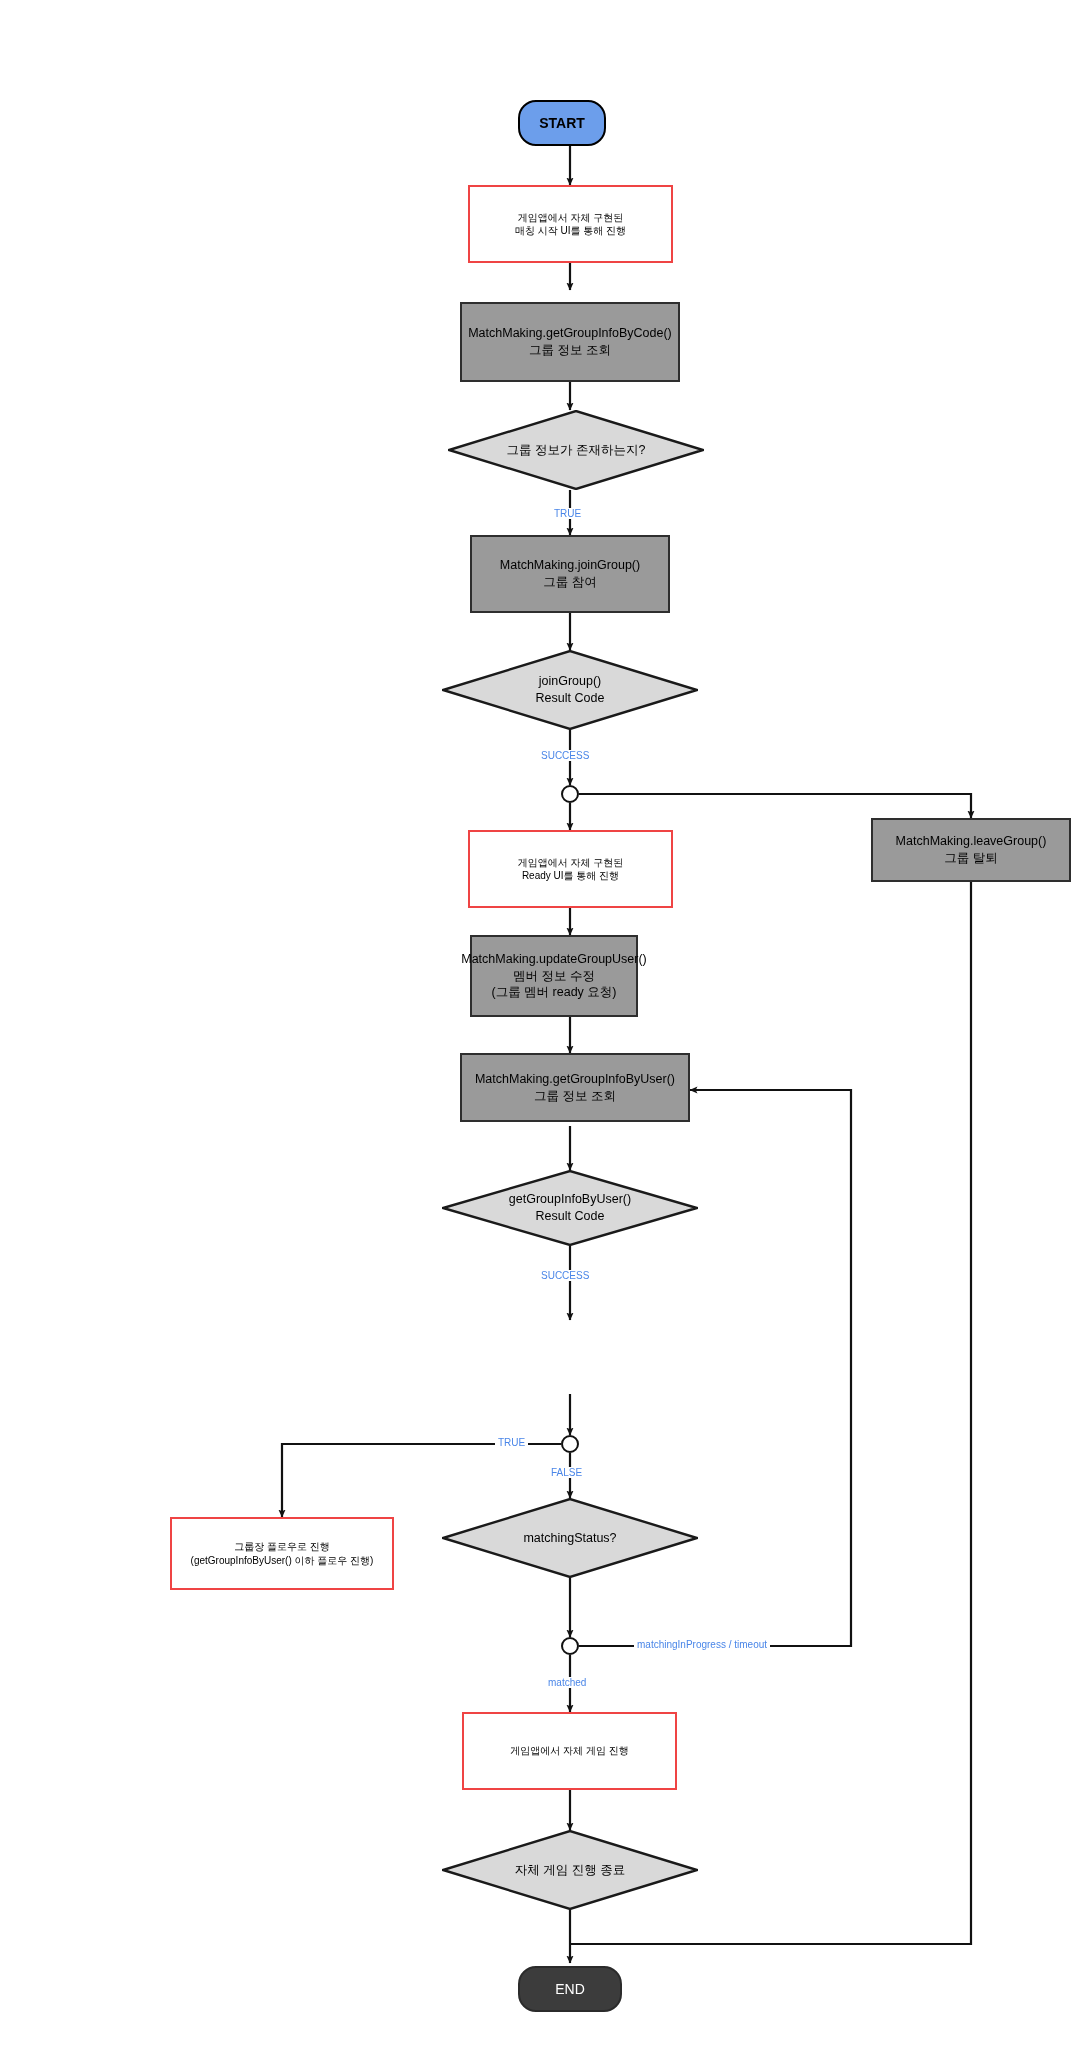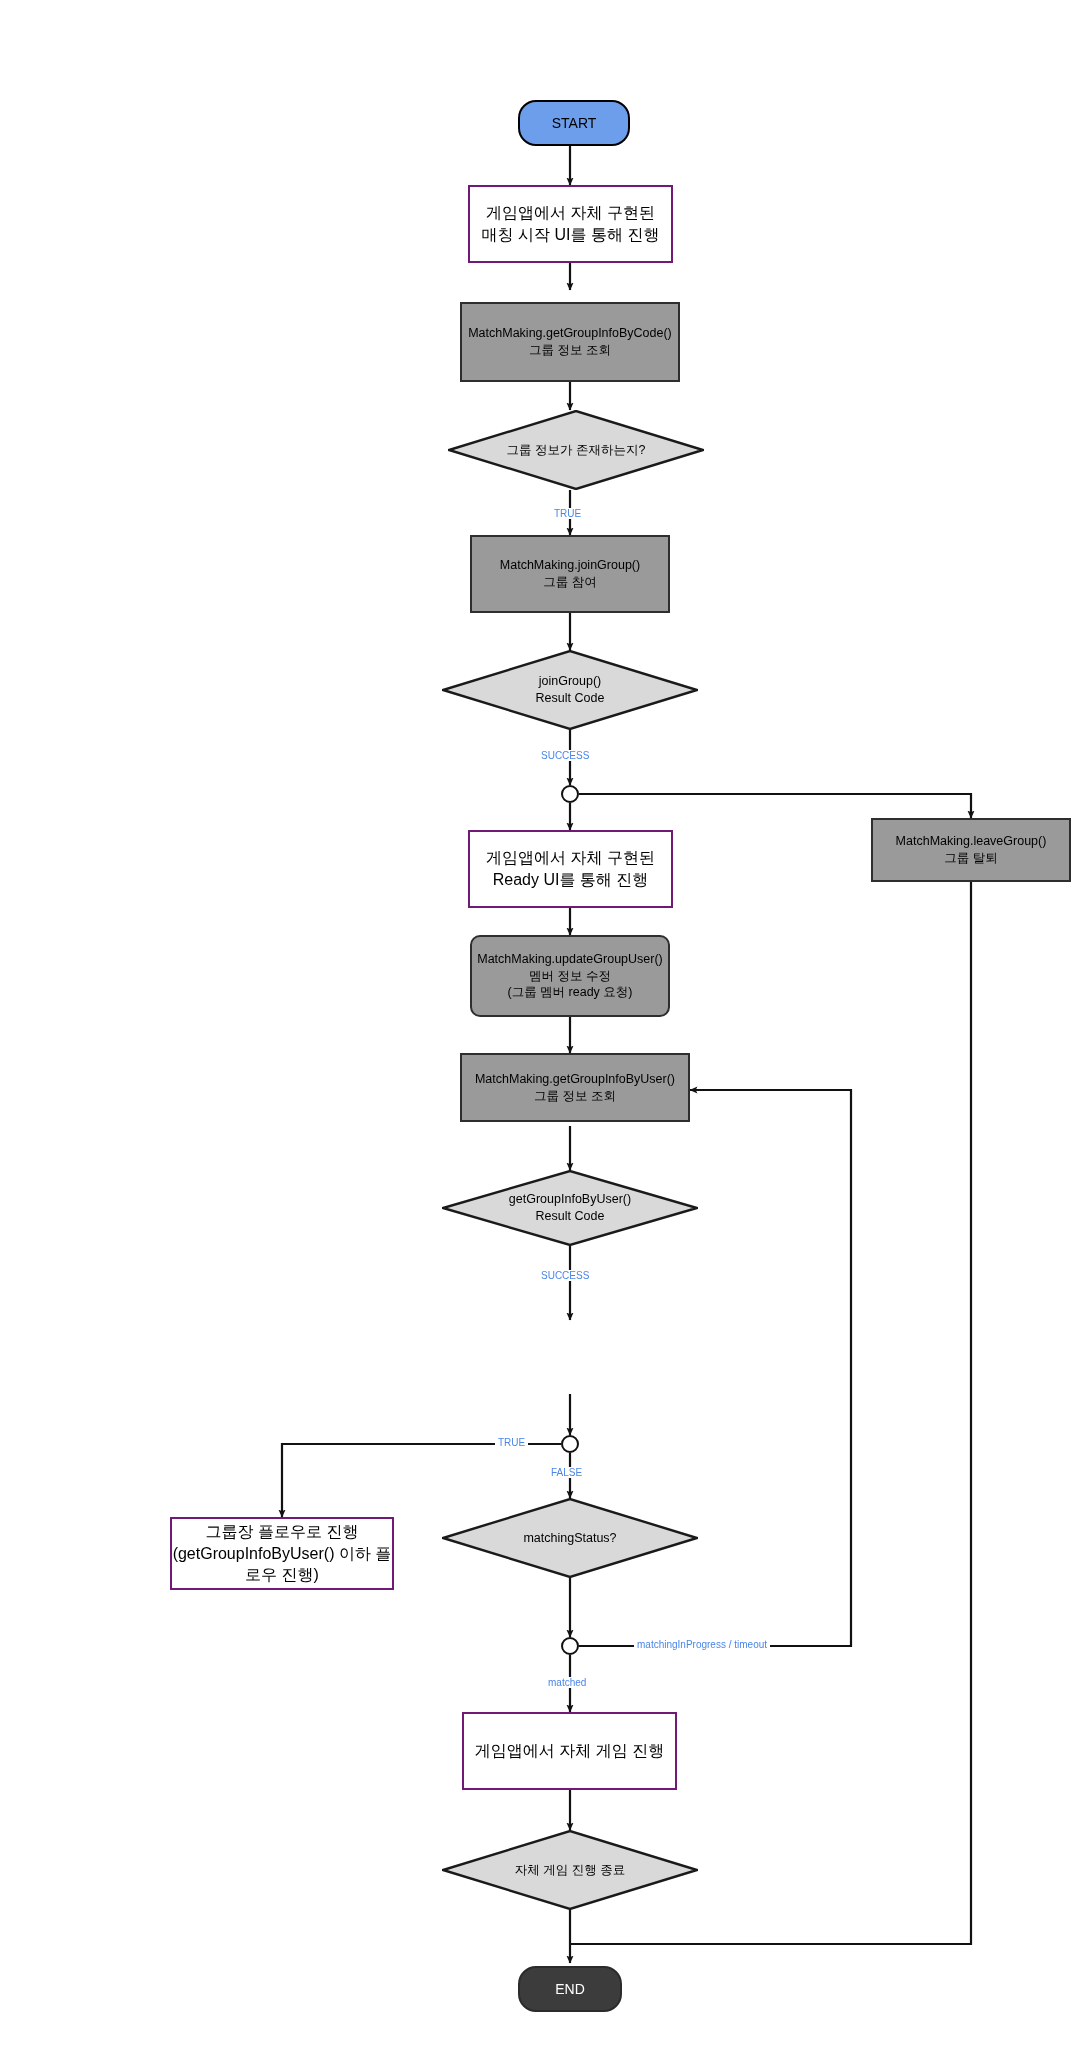--- a/index.html
+++ b/index.html
@@ -44,22 +44,22 @@
   }
   .node-end {
     background: #3c3c3c;
     border: 2px solid #2b2b2b;
     border-radius: 18px;
     color: #ffffff;
     font-size: 14px;
   }
   .node-process {
     background: #ffffff;
-    border: 2px solid #701a75;
-    font-size: 16px;
+    border: 2px solid #ef4444;
+    font-size: 10px;
     text-align: center;
   }
   .node-api {
     background: #9a9a9a;
     border: 2px solid #2e2e2e;
     font-size: 12.5px;
   }
   .node-decision {
     background: transparent;
     border: none;
@@ -146,21 +146,21 @@
       <path d="M570,1655 L570,1712" marker-end="url(#arrow)"></path>
 
       <path d="M570,1790 L570,1830" marker-end="url(#arrow)"></path>
 
       <path d="M570,1910 L570,1963" marker-end="url(#arrow)"></path>
 
       <path d="M971,856 L971,1944 L570,1944"></path>
     </g>
   </svg>
 
-  <div class="node node-start" style="left:518px; top:100px; width:112px; height:46px;">
+  <div class="node node-start" style="left:518px; top:100px; width:88px; height:46px;font-weight:bold;">
     <span>START</span>
   </div>
 
   <div class="node node-process" style="left:468px; top:185px; width:205px; height:78px;">
     <span>게임앱에서 자체 구현된
 매칭 시작 UI를 통해 진행</span>
   </div>
 
   <div class="node node-api" style="left:460px; top:302px; width:220px; height:80px;">
     <span>MatchMaking.getGroupInfoByCode()
@@ -194,21 +194,21 @@
   <div class="node node-api" style="left:871px; top:818px; width:200px; height:64px;">
     <span>MatchMaking.leaveGroup()
 그룹 탈퇴</span>
   </div>
 
   <div class="node node-process" style="left:468px; top:830px; width:205px; height:78px;">
     <span>게임앱에서 자체 구현된
 Ready UI를 통해 진행</span>
   </div>
 
-  <div class="node node-api" style="left:470px; top:935px; width:200px; height:82px;border-radius:10px;">
+  <div class="node node-api" style="left:470px; top:935px; width:168px; height:82px;">
     <span>MatchMaking.updateGroupUser()
 멤버 정보 수정
 (그룹 멤버 ready 요청)</span>
   </div>
 
   <div class="node node-api" style="left:460px; top:1053px; width:230px; height:69px;">
     <span>MatchMaking.getGroupInfoByUser()
 그룹 정보 조회</span>
   </div>
 

